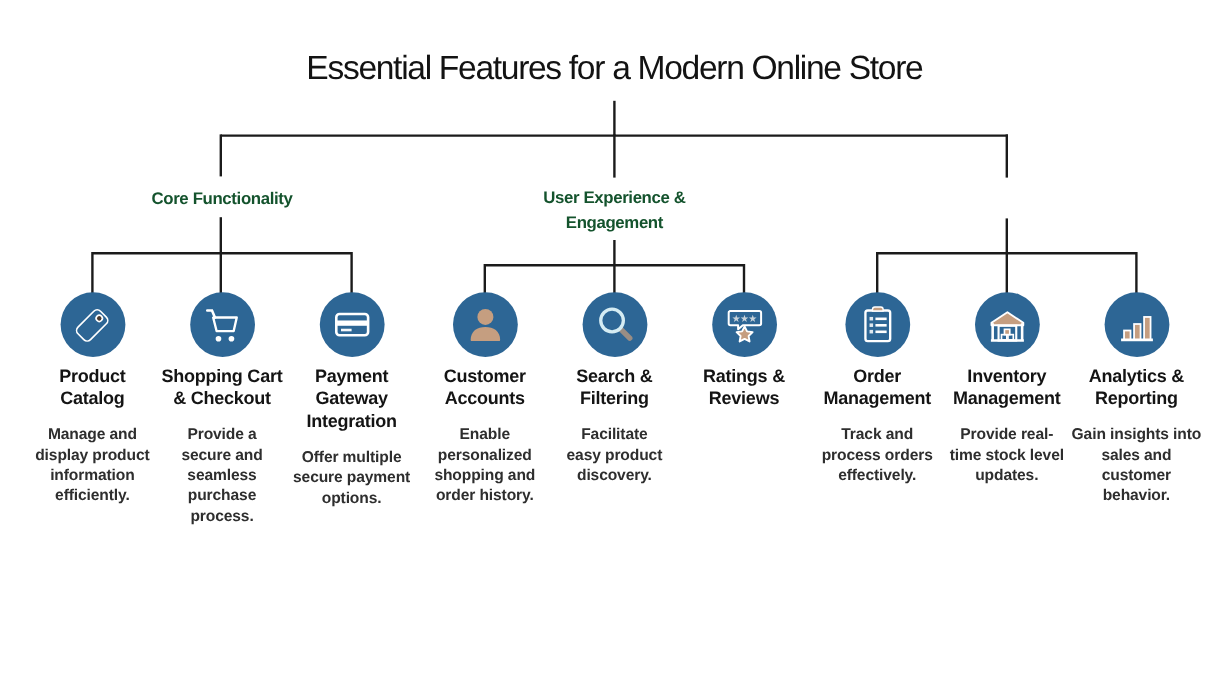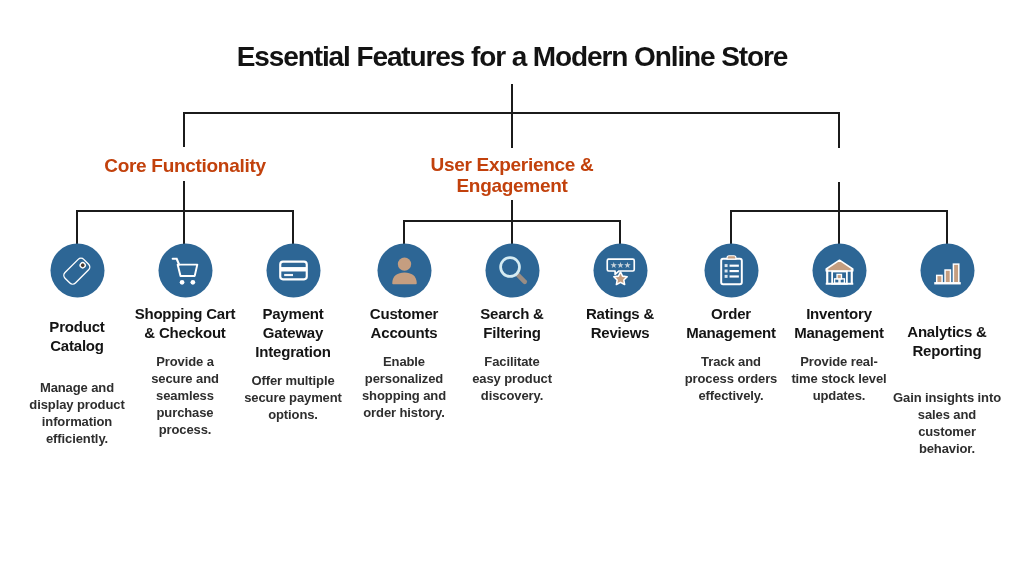--- a/index.html
+++ b/index.html
@@ -2,28 +2,28 @@
 <html style="--circle: #2d6695; --tan: #c59e80; --line: #1b1b1b;"><head>
 <meta charset="utf-8">
 <style>
   html,body { margin:0; padding:0; background:#ffffff; }
   .canvas {
     position:relative; width:1024px; height:572px; background:#fff;
     font-family:"Liberation Sans", sans-serif; color:#151515; overflow:hidden;
   }
   .title {
     position:absolute; left:0; right:0; top:41px; text-align:center;
-    font-size:28px; font-weight:bold; letter-spacing:-1.1px; color:#131313;
+    font-size:28px; font-weight:normal; letter-spacing:-1.1px; color:#131313;
   }
   svg.connectors { position:absolute; left:0; top:0; }
   svg.connectors path { stroke:var(--line,#1b1b1b); stroke-width:2; fill:none; }
   .branch-header {
     position:absolute; width:200px; text-align:center;
-    font-size:19px; font-weight:bold; line-height:21px; letter-spacing:-0.3px;
-    white-space:pre-line; color:#c2410c;
+    font-size:14px; font-weight:bold; line-height:21px; letter-spacing:-0.3px;
+    white-space:pre-line; color:#14532d;
   }
   .bh-core { left:85px;  top:155px; }
   .bh-ux   { left:412px; top:154px; }
   .bh-ops  { left:740px; top:156px; }
   .item {
     position:absolute; top:243px; width:110px;
     display:flex; flex-direction:column; align-items:center; text-align:center;
   }
   .item .badge { width:55px; height:55px; }
   .item-title {
@@ -32,23 +32,23 @@
   }
   .item-desc {
     margin-top:11px; font-size:13px; line-height:17px;
     letter-spacing:-0.1px; white-space:pre-line; color:#2e2e2e;font-weight:bold;
   }
   
   .c-bg   { fill:var(--circle,#2d6695); }
   .f-tan  { fill:var(--tan,#c59e80); }
   .s-wh   { stroke:#ffffff; fill:none; }
   .f-wh   { fill:#ffffff; }
-  .i1 { left:22px;gap:13px; }  .i2 { left:130px; } .i3 { left:238px; }
+  .i1 { left:22px; }  .i2 { left:130px; } .i3 { left:238px; }
   .i4 { left:349px; } .i5 { left:457px; } .i6 { left:565px; }
-  .i7 { left:676px; } .i8 { left:784px; } .i9 { left:892px;gap:18px; }
+  .i7 { left:676px; } .i8 { left:784px; } .i9 { left:892px; }
 </style>
 </head>
 <body>
 
 <div class="canvas">
 
   <div class="title">Essential Features for a Modern Online Store</div>
 
   <svg class="connectors" width="1024" height="572" aria-hidden="true">
     <path d="M512 84 V113"></path>

